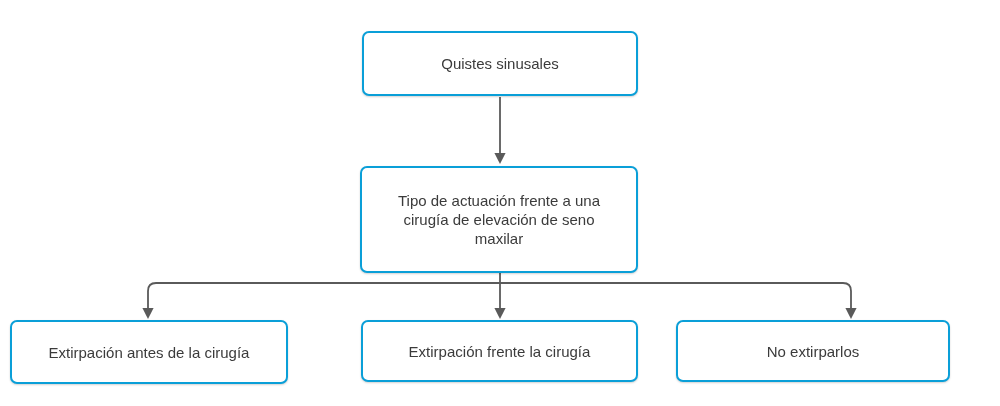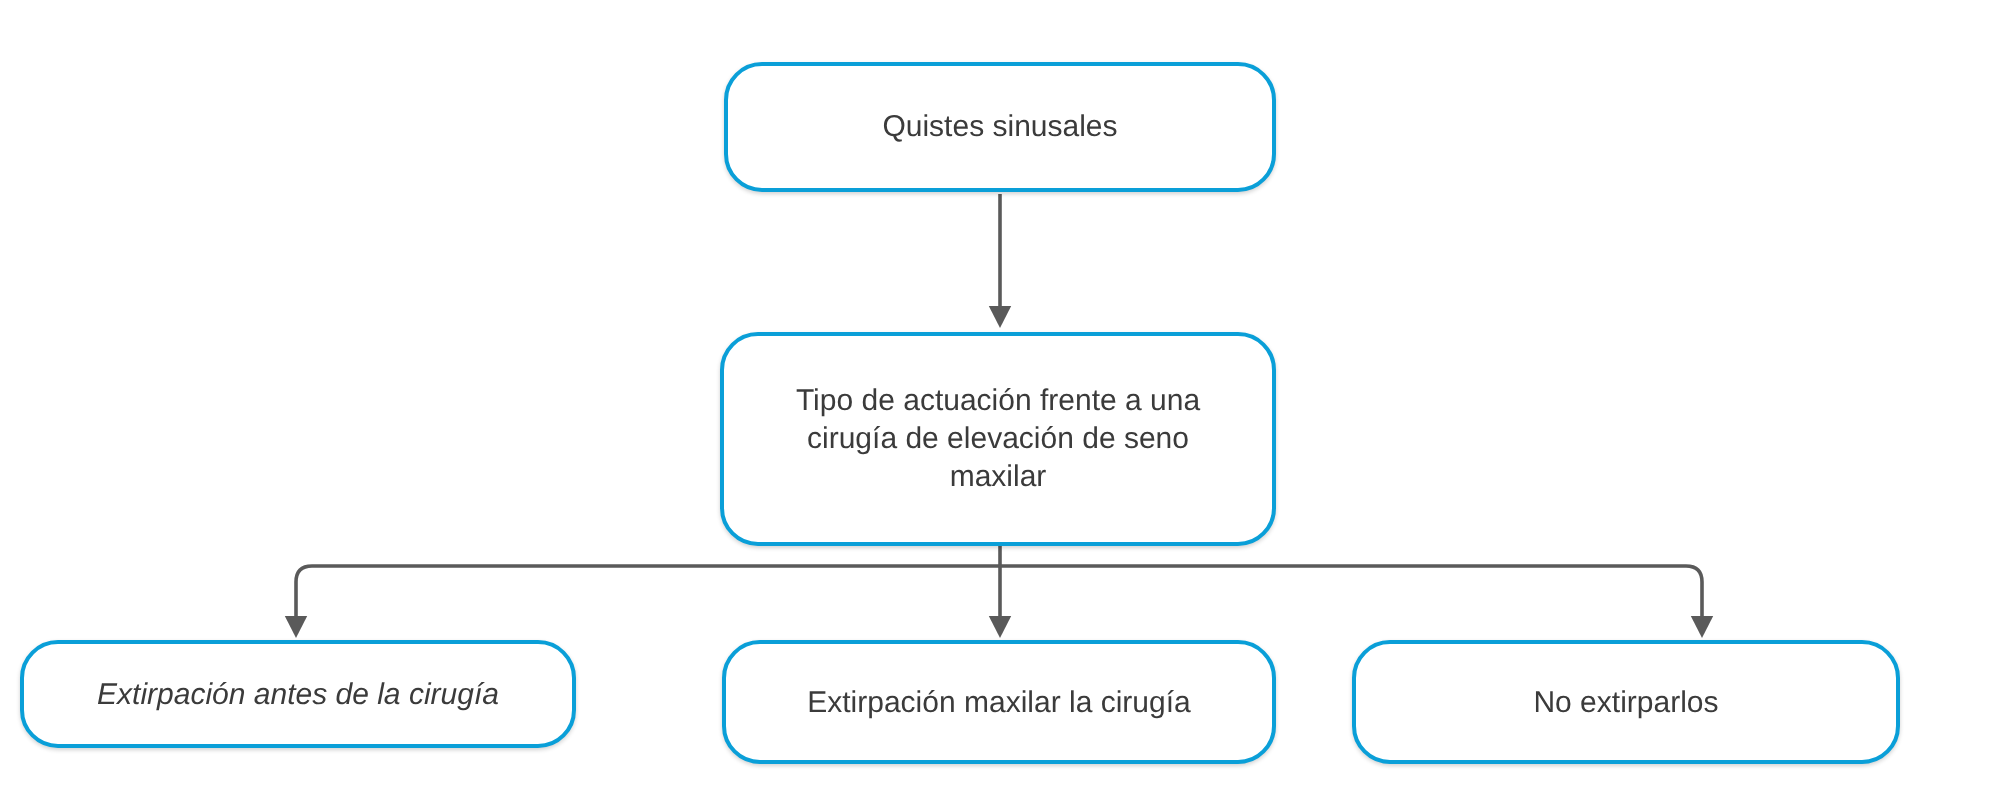--- a/index.html
+++ b/index.html
@@ -18,34 +18,34 @@
     position: absolute;
     left: 0; top: 0;
     width: 1000px;
     height: 406px;
     pointer-events: none;
   }
   .node {
     position: absolute;
     background: #ffffff;
     border: 2px solid #0a9fd8;
-    border-radius: 19px;
+    border-radius: 7px;
     display: flex;
     align-items: center;
     justify-content: center;
     text-align: center;
     color: #3b3b3b;
     font-size: 15px;
     line-height: 19px;
     padding: 4px 16px;
     box-shadow: 0 1px 2px rgba(0,0,0,0.18);
   }
   .node-root     { left: 362px; top: 31px;  width: 276px; height: 65px; }
   .node-decision { left: 360px; top: 166px; width: 278px; height: 107px; }
-  .node-opt1     { left: 10px;  top: 320px; width: 278px; height: 54px; font-style: italic; }
+  .node-opt1     { left: 10px;  top: 320px; width: 278px; height: 64px; }
   .node-opt2     { left: 361px; top: 320px; width: 277px; height: 62px; }
   .node-opt3     { left: 676px; top: 320px; width: 274px; height: 62px; }
   .edge-line   { stroke: #5a5a5a; stroke-width: 1.8; fill: none; }
   .edge-arrow  { fill: #5a5a5a; stroke: none; }
 </style>
 </head>
 <body>
 
 <div class="canvas">
 
@@ -72,20 +72,20 @@
 
   <div class="node node-decision">
     <span>Tipo de actuación frente a una cirugía de elevación de seno maxilar</span>
   </div>
 
   <div class="node node-opt1">
     <span>Extirpación antes de la cirugía</span>
   </div>
 
   <div class="node node-opt2">
-    <span>Extirpación maxilar la cirugía</span>
+    <span>Extirpación frente la cirugía</span>
   </div>
 
   <div class="node node-opt3">
     <span>No extirparlos</span>
   </div>
 
 </div>
 
 </body></html>

